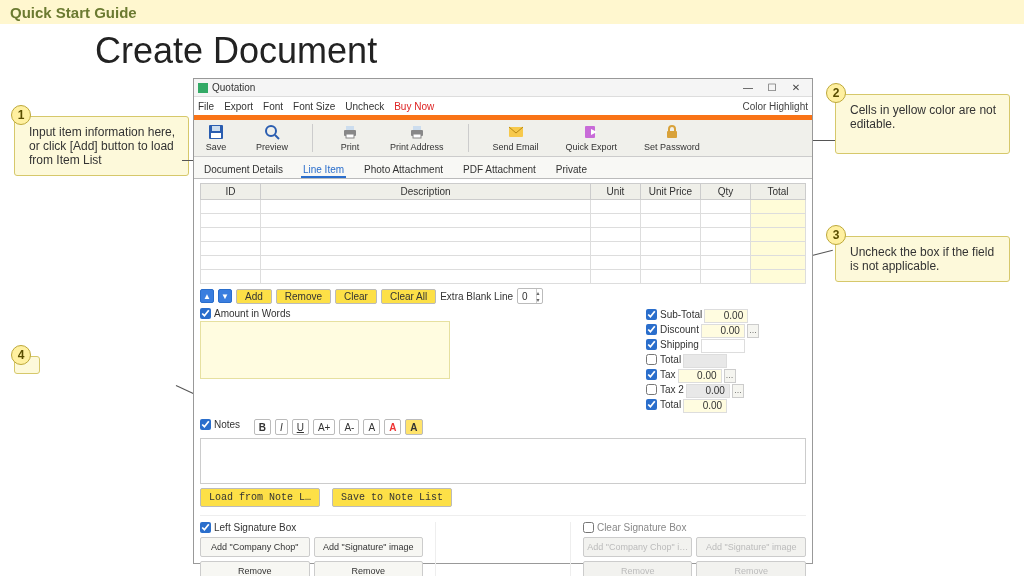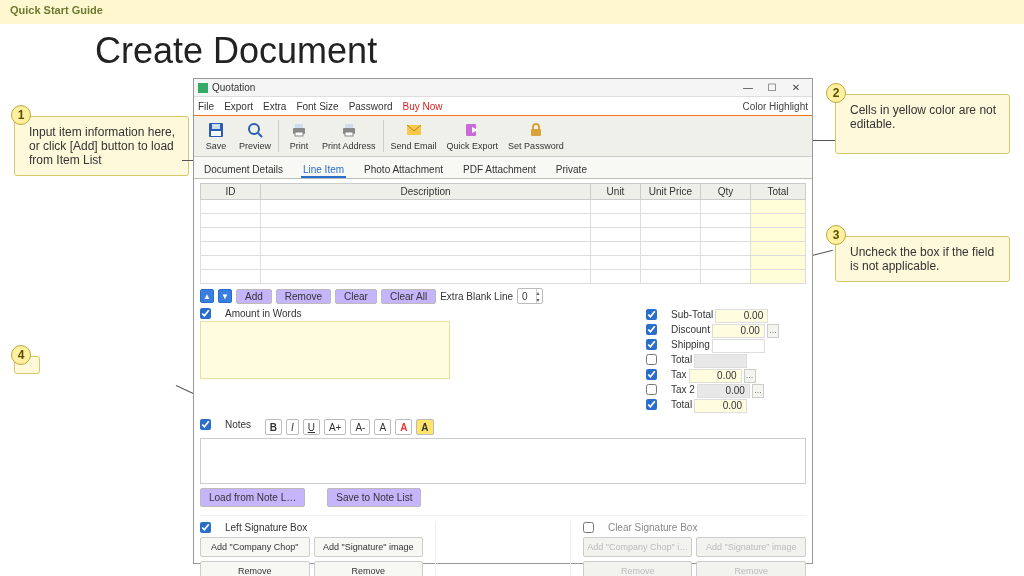--- a/index.html
+++ b/index.html
@@ -10,21 +10,21 @@
     background: #fff;
     overflow: hidden;
     position: relative;
     font-size: 11px;
     color: #333;
   }
 
   .guide-bar {
     background: #fff7cf;
     color: #6b7a31;
-    font-size: 11px;
+    font-size: 15px;
     font-weight: bold;
     padding: 4px 10px;
     height: 24px;
   }
 
   .page-title {
     position: absolute;
     left: 95px; top: 30px;
     font-size: 36px;
     font-weight: 400;
@@ -98,25 +98,25 @@
     padding: 0 4px;
     gap: 10px;
     font-size: 10px;
   }
   .menubar span { cursor: pointer; }
   .menubar .buynow { color: #d22; }
   .menubar .right { margin-left: auto; color: #444; }
 
   .toolbar {
     background: #f0f0eb;
-    border-top: 1px solid #f97316;
+    border-top: 5px solid #f97316;
     border-bottom: 1px solid #ccc;
     display: flex;
     padding: 2px 4px;
-    gap: 0;
+    gap: 17px;
     height: 42px;
   }
   .tbtn {
     display: flex;
     flex-direction: column;
     align-items: center;
     justify-content: center;
     padding: 2px 4px;
     font-size: 9px;
     color: #333;
@@ -173,21 +173,21 @@
   .col-total { width: 55px; }
 
   .rowctrl {
     display: flex;
     align-items: center;
     gap: 4px;
     margin-top: 4px;
   }
   .minibtn {
     border: 1px solid #bbb;
-    background: #c4b5fd;
+    background: #fde047;
     padding: 1px 8px;
     font-size: 10px;
     border-radius: 2px;
   }
   .arrbtn {
     width: 14px; height: 14px;
     border: 1px solid #2a6ecc;
     color: #fff;
     background: #3a7edf;
     font-size: 8px;
@@ -209,31 +209,31 @@
     display: flex;
     gap: 8px;
     margin-top: 4px;
   }
   .aiw-box {
     background: #fffce0;
     border: 1px solid #e6e0a0;
     width: 250px;
     height: 58px;
   }
-  .ck { display: flex; align-items: center; gap: 14px; font-size: 10px; margin-bottom: 2px; }
+  .ck { display: flex; align-items: center; gap: 3px; font-size: 10px; margin-bottom: 2px; }
   .ck input { width: 11px; height: 11px; margin: 0; accent-color: #2a6ecc; }
 
   .totals {
     margin-left: auto;
     width: 160px;
   }
   .trow { display: flex; align-items: center; height: 15px; gap: 2px; }
   .trow .lbl { flex: 1; font-size: 10px; }
   .trow .val {
-    width: 53px; height: 14px;
+    width: 44px; height: 14px;
     border: 1px solid #ddd;
     background: #fffce0;
     font-size: 10px;
     text-align: right;
     padding-right: 4px;
   }
   .trow .val.white { background: #fff; }
   .trow .val.grey { background: #e8e8e8; }
   .trow .dots {
     width: 12px; height: 14px; border: 1px solid #ccc;
@@ -257,21 +257,21 @@
   .fmtbtn.u { text-decoration: underline; }
   .fmtbtn.red { color: #e33; font-weight: bold; }
   .fmtbtn.hl { background: #ffe36b; font-weight: bold; }
   .notes-area {
     margin-top: 3px;
     width: 100%;
     height: 46px;
     border: 1px solid #ccc;
     background: #fff;
   }
-  .note-btns { margin-top: 4px; display: flex; gap: 22px; }
+  .note-btns { margin-top: 4px; display: flex; gap: 12px; font-family: Liberation Mono, monospace; }
 
   
   .sigwrap {
     display: flex;
     gap: 12px;
     margin-top: 8px;
     padding-top: 6px;
     border-top: 1px solid #eee;
   }
   .sigcol { flex: 1; }
@@ -327,23 +327,23 @@
     <span class="icon"></span>
     <span class="title">Quotation</span>
     <span class="title-btn">—</span>
     <span class="title-btn">☐</span>
     <span class="title-btn">✕</span>
   </div>
 
   <div class="menubar">
     <span>File</span>
     <span>Export</span>
-    <span>Extra</span>
+    <span>Font</span>
     <span>Font Size</span>
-    <span>Password</span>
+    <span>Uncheck</span>
     <span class="buynow">Buy Now</span>
     <span class="right">Color Highlight</span>
   </div>
 
   <div class="toolbar">
     <div class="tbtn">
       <span class="ti">
           <svg width="16" height="16">
             <rect x="1" y="1" width="14" height="14" fill="#2a5db0" rx="1"></rect>
             <rect x="3" y="9" width="10" height="5" fill="#fff"></rect>

